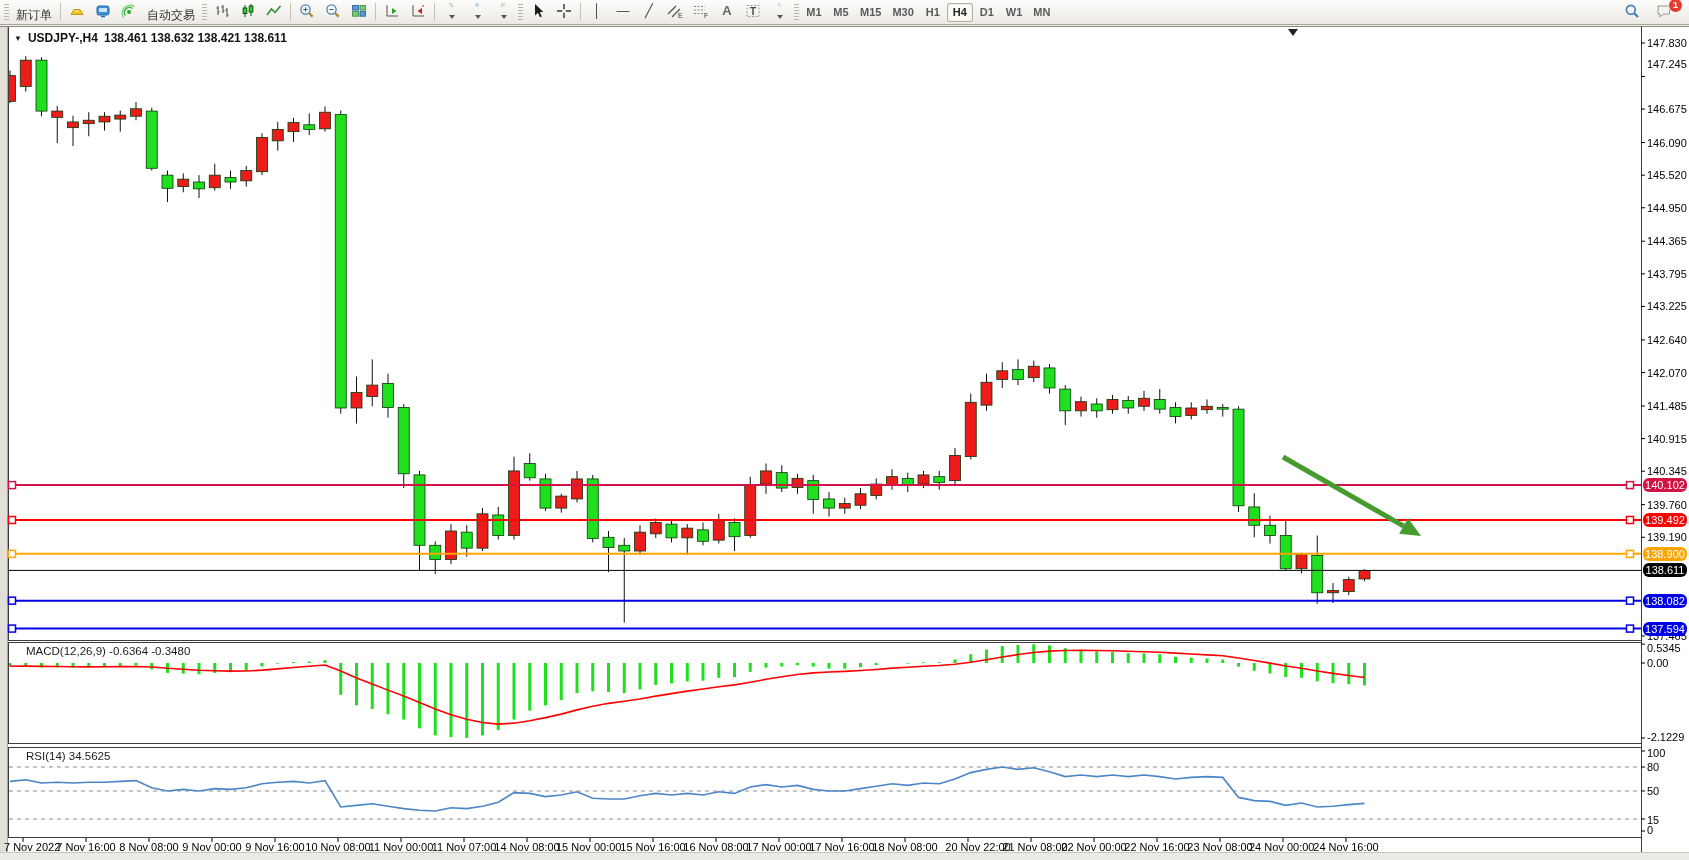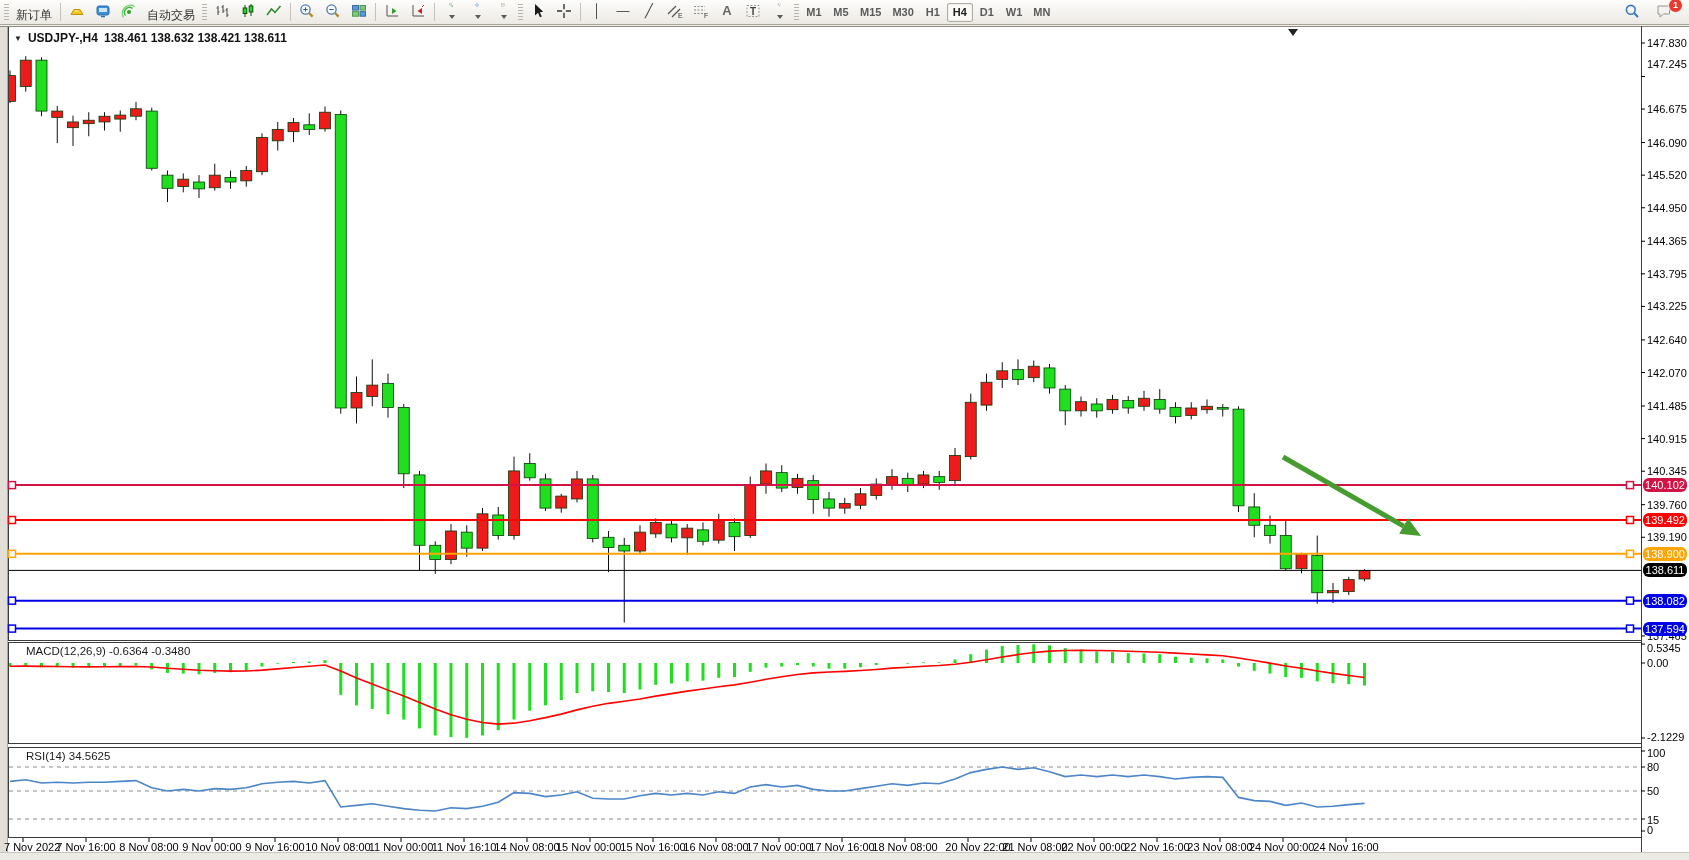--- a/index.html
+++ b/index.html
@@ -660,21 +660,21 @@
     <div class="lab ptick" style="top: 785px;">50</div>
     <div class="lab ptick" style="top: 814px;">15</div>
     <div class="lab ptick" style="top: 824px;">0</div>
     <div class="lab tlabel" style="left: 4px;">7 Nov 2022</div>
     <div class="lab tlabel" style="left: 52px; width: 68px; text-align: center;">7 Nov 16:00</div>
     <div class="lab tlabel" style="left: 115px; width: 68px; text-align: center;">8 Nov 08:00</div>
     <div class="lab tlabel" style="left: 178px; width: 68px; text-align: center;">9 Nov 00:00</div>
     <div class="lab tlabel" style="left: 241px; width: 68px; text-align: center;">9 Nov 16:00</div>
     <div class="lab tlabel" style="left: 304px; width: 68px; text-align: center;">10 Nov 08:00</div>
     <div class="lab tlabel" style="left: 367px; width: 68px; text-align: center;">11 Nov 00:00</div>
-    <div class="lab tlabel" style="left: 430px; width: 68px; text-align: center;">11 Nov 16:10</div>
+    <div class="lab tlabel" style="left: 430px; width: 68px; text-align: center;">11 Nov 07:00</div>
     <div class="lab tlabel" style="left: 493px; width: 68px; text-align: center;">14 Nov 08:00</div>
     <div class="lab tlabel" style="left: 556px; width: 64px; text-align: center;">15 Nov 00:00</div>
     <div class="lab tlabel" style="left: 619px; width: 68px; text-align: center;">15 Nov 16:00</div>
     <div class="lab tlabel" style="left: 682px; width: 68px; text-align: center;">16 Nov 08:00</div>
     <div class="lab tlabel" style="left: 745px; width: 68px; text-align: center;">17 Nov 00:00</div>
     <div class="lab tlabel" style="left: 808px; width: 68px; text-align: center;">17 Nov 16:00</div>
     <div class="lab tlabel" style="left: 871px; width: 68px; text-align: center;">18 Nov 08:00</div>
     <div class="lab tlabel" style="left: 934px; width: 88px; text-align: center;">20 Nov 22:00</div>
     <div class="lab tlabel" style="left: 997px; width: 76px; text-align: center;">21 Nov 08:00</div>
     <div class="lab tlabel" style="left: 1060px; width: 68px; text-align: center;">22 Nov 00:00</div>

